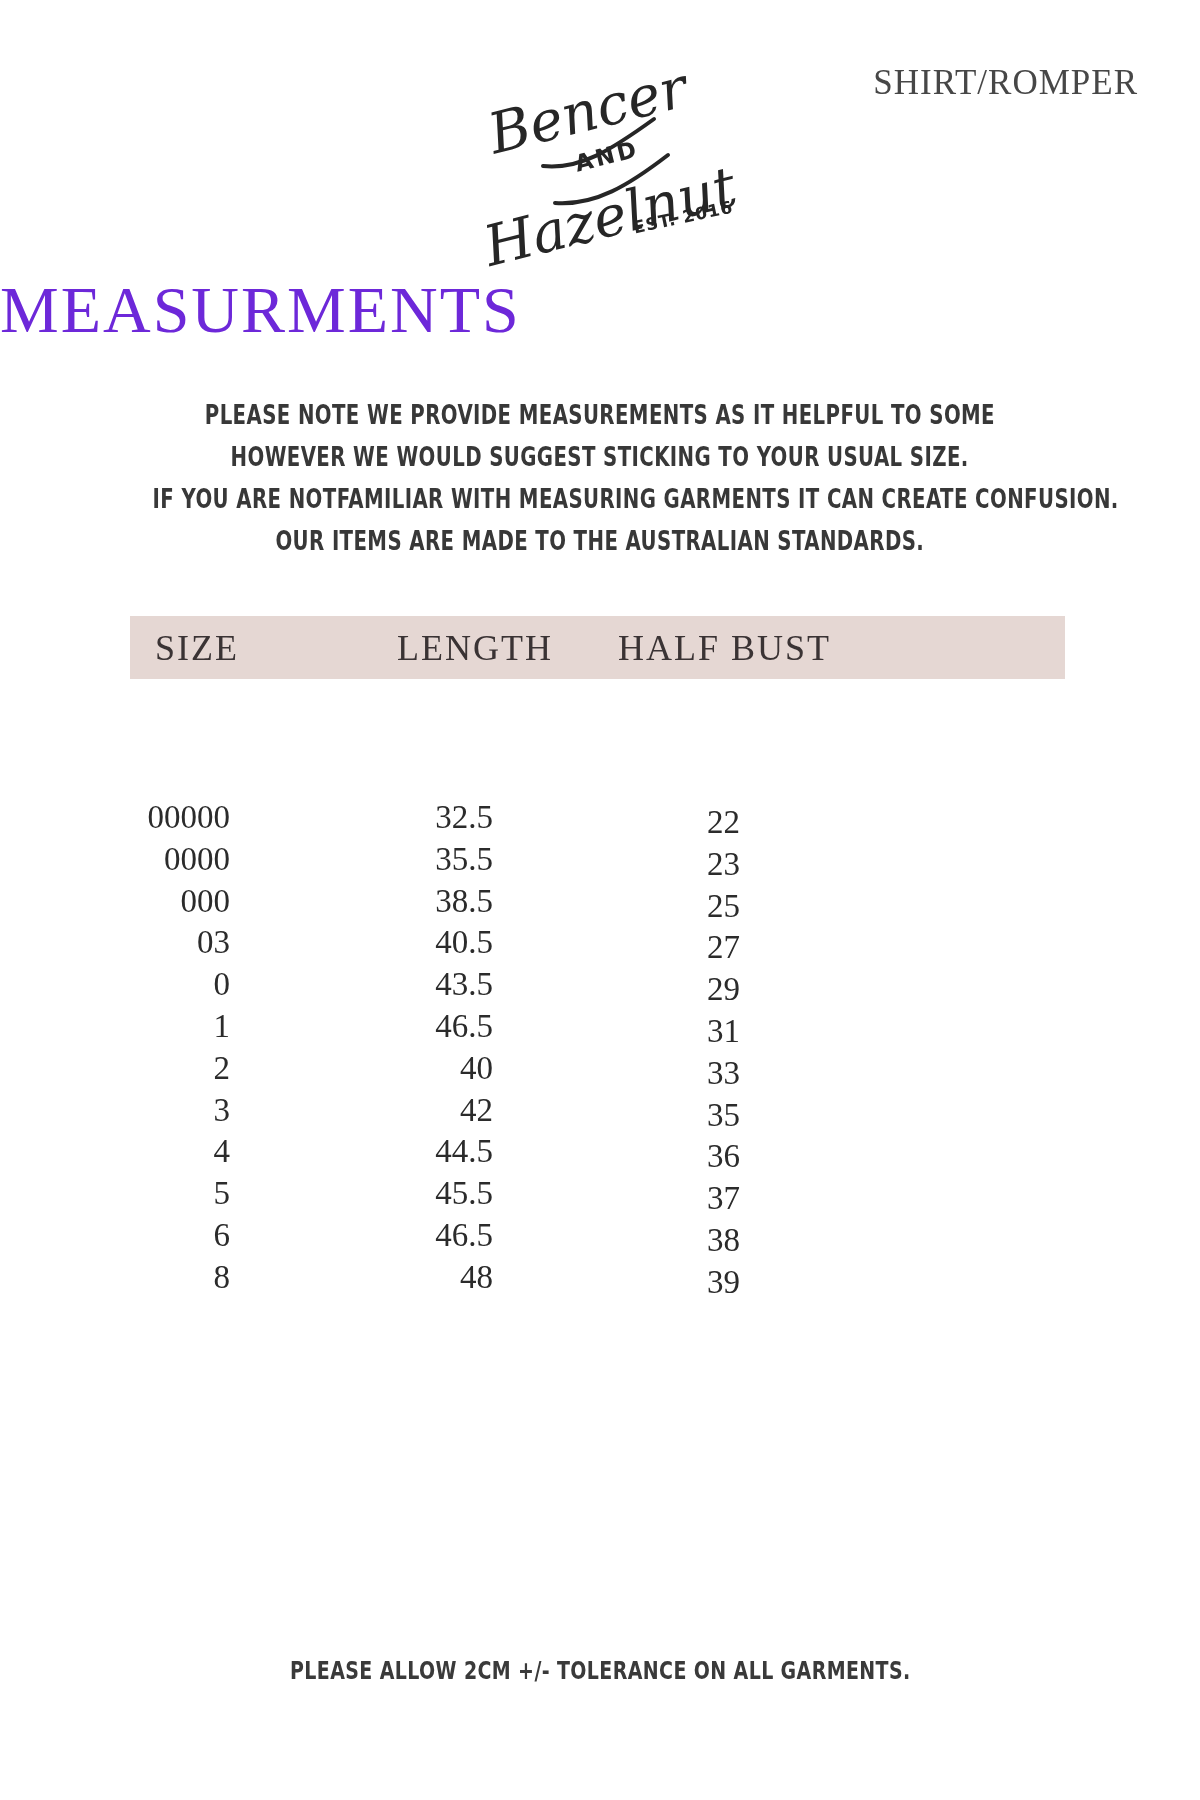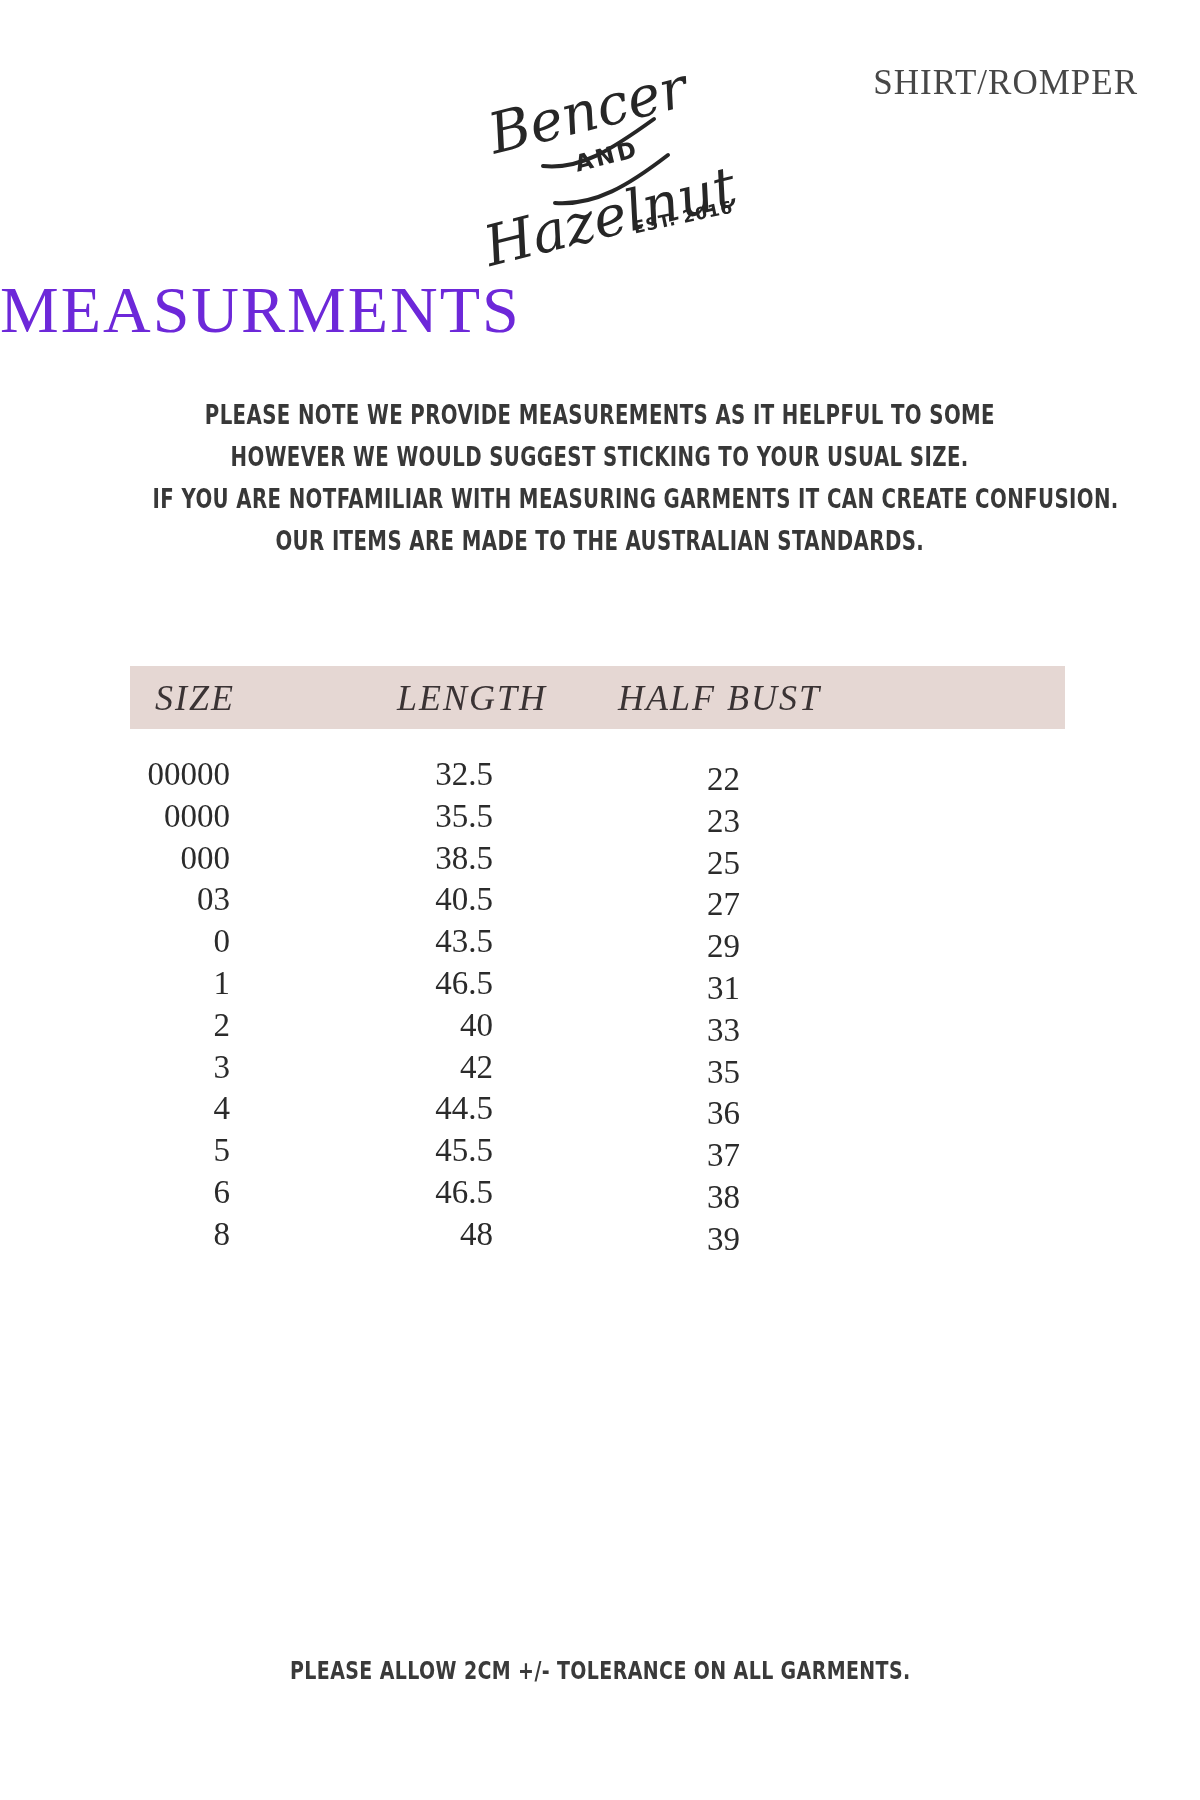--- a/index.html
+++ b/index.html
@@ -30,34 +30,33 @@
   .note-block { position:absolute; top:394px; left:0; width:100%; text-align:center; color:#383838; }
   .note-line  { height:42px; line-height:42px; font-size:26px; white-space:nowrap; }
   .squeeze {
     display:inline-block; transform:scaleX(0.76); transform-origin:50% 50%;
     font-family:"DejaVu Sans", sans-serif; font-weight:700; letter-spacing:0.5px;
     white-space:nowrap;
   }
 
   
   .band {
-    position:absolute; left:130px; top:666px; width:935px; height:63px;
+    position:absolute; left:130px; top:616px; width:935px; height:63px;
     background:var(--header-band, #e5d7d3);
-    font-style:italic;
   }
   .col-h {
     position:absolute; top:0; height:63px; line-height:65px;
     font-size:36px; letter-spacing:2px; color:#3a3334; white-space:nowrap;
   }
   .h-size   { left:25px;  }
   .h-length { left:267px; }
   .h-half   { left:488px; }
 
   
-  .tbody { position:absolute; left:0; top:754px; width:1200px; }
+  .tbody { position:absolute; left:0; top:797px; width:1200px; }
   .trow  { position:relative; height:41.8px; line-height:41.8px; font-size:33px; color:#2b2b2b; }
   .cell  { position:absolute; top:0; }
   .cell-size      { left:90px;  width:140px; text-align:right; }
   .cell-length    { left:333px; width:160px; text-align:right; }
   .cell-half-bust { left:707px; width:130px; text-align:left; top:5px; }
 
   
   .tolerance {
     position:absolute; top:1650px; left:0; width:100%;
     text-align:center; height:42px; line-height:42px;

